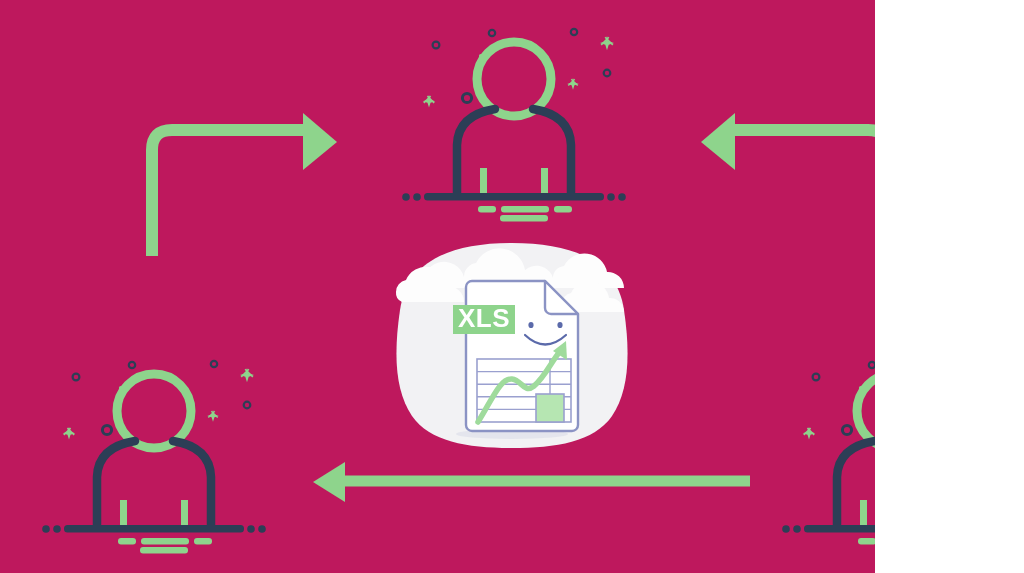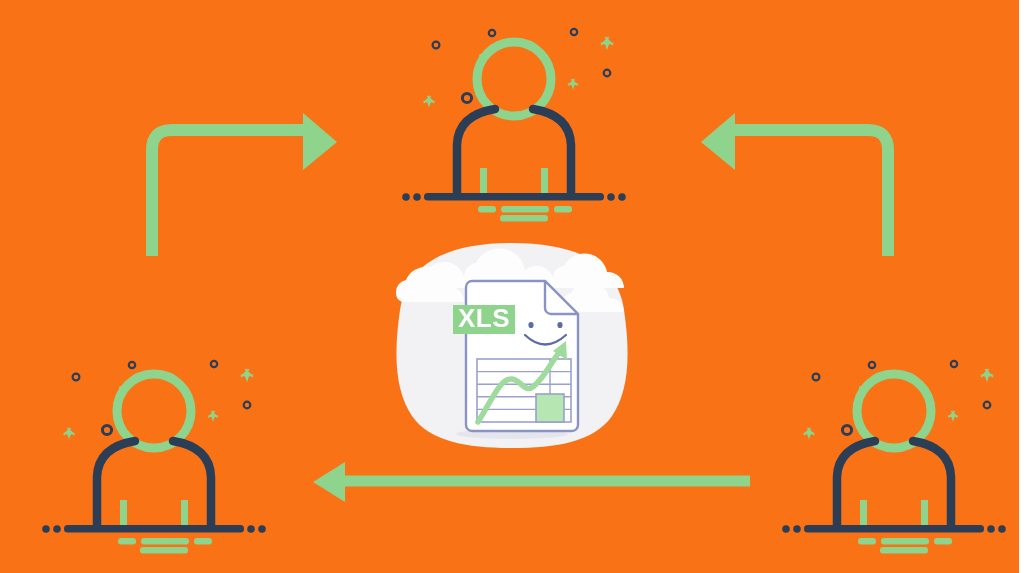--- a/index.html
+++ b/index.html
@@ -6,23 +6,23 @@
   html, body {
     margin: 0;
     padding: 0;
     background: #ffffff;
   }
   body {
     font-family: "Liberation Sans", sans-serif;
   }
   #scene {
     position: relative;
-    width: 1019px;
+    width: 875px;
     height: 573px;
-    background: #f97316;
+    background: #be185d;
     overflow: hidden;
   }
   #scene svg.layer {
     position: absolute;
     left: 0;
     top: 0;
     width: 1024px;
     height: 573px;
   }
   .xls-text {

